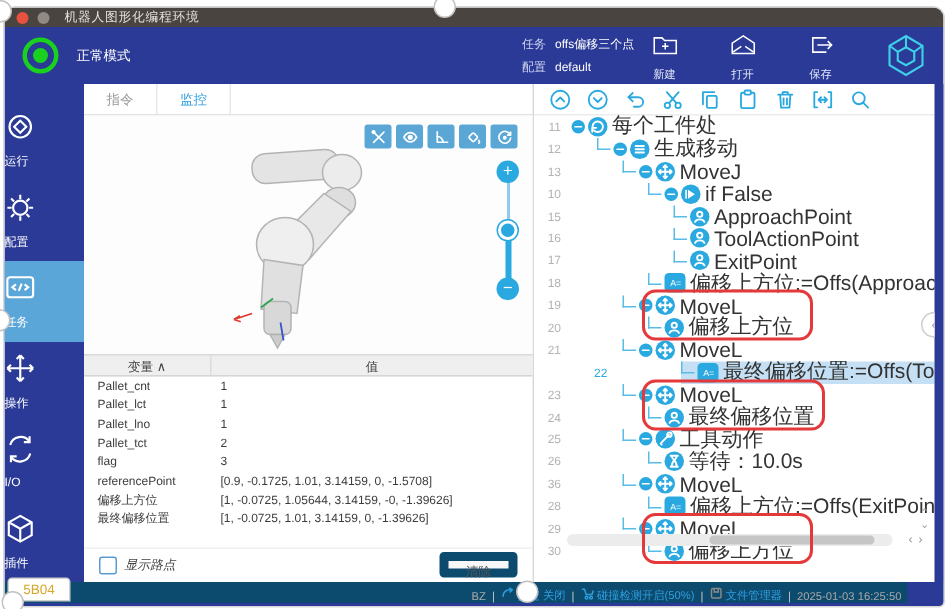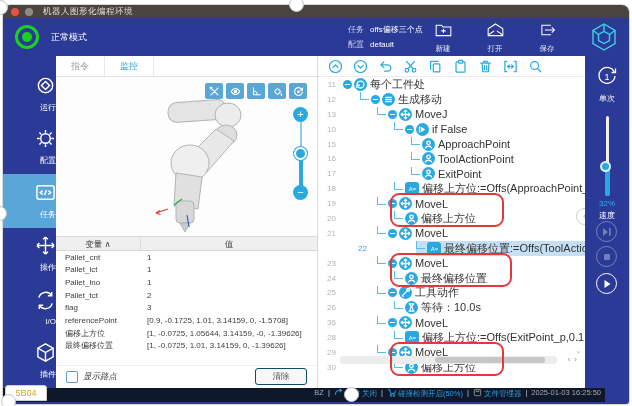--- a/index.html
+++ b/index.html
@@ -25,27 +25,27 @@
   .hbtn{display:flex;flex-direction:column;align-items:center;width:30px;cursor:pointer;}
   .hbtn svg{width:19px;height:18px;}
   .hbtn .blbl{font-size:7.5px;color:#e6eafb;margin-top:1px;}
   .logo{position:absolute;right:10px;top:4px;width:30px;height:30px;}
 
   
   .main{flex:1;display:flex;min-height:0;}
 
   
   .sidebar{width:53px;background:#2a3a96;flex:none;display:flex;flex-direction:column;padding-top:11px;}
-  .sb-item{height:54px;display:flex;flex-direction:column;align-items:flex-end;justify-content:center;color:#fff;cursor:pointer;}
+  .sb-item{height:54px;display:flex;flex-direction:column;align-items:flex-start;justify-content:center;color:#fff;cursor:pointer;}
   .sb-item.active{background:#5ba6d9;}
   .sb-item svg{width:21px;height:21px;}
   .sb-item .sb-lbl{font-size:8px;margin-top:2px;}
 
   
-  .left-panel{width:262px;background:#fff;flex:none;display:flex;flex-direction:column;border-right:1px solid #d9d9d9;}
+  .left-panel{width:300px;background:#fff;flex:none;display:flex;flex-direction:column;border-right:1px solid #d9d9d9;}
   .tabs{height:21px;display:flex;border-bottom:1px solid #e2e2e2;flex:none;}
   .tab{width:49px;border-right:1px solid #e8e8e8;display:flex;align-items:center;justify-content:center;font-size:9px;color:#9a9a9a;cursor:pointer;}
   .tab.active{color:#2e9fe0;}
   .viewport{height:159px;position:relative;background:#fdfdfd;flex:none;}
   .vtoolbar{position:absolute;top:6px;right:10px;display:flex;gap:3px;}
   .vbtn{width:18px;height:16px;background:#5aa7d6;border-radius:2px;display:flex;align-items:center;justify-content:center;cursor:pointer;}
   .vbtn svg{width:11px;height:11px;}
   .zoomctl{position:absolute;right:8px;top:30px;width:16px;height:94px;}
   .zline{position:absolute;left:7px;top:8px;width:2px;height:78px;background:#8ecbed;}
   .zfill{position:absolute;left:6px;top:46px;width:4px;height:40px;background:#29a9e0;border-radius:2px;}
@@ -59,40 +59,40 @@
   .vhead{height:15px;display:flex;background:#efefef;border-top:1px solid #d9d9d9;border-bottom:1px solid #d5d5d5;font-size:8.5px;color:#444;flex:none;}
   .vhead .hc1{width:85px;text-align:center;line-height:14px;border-right:1px solid #dcdcdc;cursor:pointer;}
   .vhead .hc2{flex:1;text-align:center;line-height:14px;}
   .vbody{height:114px;overflow:hidden;flex:none;}
   .var-row{display:flex;height:12.65px;align-items:center;font-size:8px;color:#3c3c3c;}
   .vname{width:85px;padding-left:9px;white-space:nowrap;}
   .vval{flex:1;padding-left:6px;white-space:nowrap;}
   .lp-controls{flex:1;display:flex;align-items:center;position:relative;border-top:1px solid #f0f0f0;}
   .cbx{width:12px;height:12px;border:1px solid #5b9bd5;border-radius:2px;background:#fff;margin-left:10px;flex:none;cursor:pointer;}
   .cbx-lbl{font-size:8.5px;color:#444;margin-left:5px;font-style:italic;}
-  .clear-btn{position:absolute;right:10px;top:2px;width:52px;height:17px;background:#f7f7f7;border:1px solid #0c4a6e;border-radius:3px;font-size:8.5px;color:#555;text-align:center;line-height:15px;cursor:pointer;}
+  .clear-btn{position:absolute;right:10px;top:2px;width:52px;height:17px;background:#f7f7f7;border:6px solid #0c4a6e;border-radius:3px;font-size:8.5px;color:#555;text-align:center;line-height:15px;cursor:pointer;}
 
   
   .tree-panel{width:267px;background:#fff;flex:none;position:relative;overflow:hidden;}
   .ttoolbar{height:21px;display:flex;align-items:center;gap:9px;padding-left:9px;border-bottom:1px solid #ececec;}
   .tbtn{width:16px;height:16px;display:flex;align-items:center;justify-content:center;cursor:pointer;}
   .tbtn svg{width:15px;height:15px;}
   .tree-rows{position:absolute;left:0;top:21px;right:0;}
   .tree-row{height:14.9px;display:flex;align-items:center;}
   .ln{width:22px;flex:none;text-align:right;padding-right:4px;font-size:8px;color:#b3b3b3;}
   .ln.sel{color:#29a9e0;padding-left:40px;}
   .node-box{display:flex;align-items:center;flex:1;height:100%;}
   .node-box.selected{background:#c5e0f5;}
   .elbow{width:9px;height:8px;border-left:1px solid #59bbe8;border-bottom:1px solid #59bbe8;margin:-6px 2px 0 0;flex:none;}
   .minus{width:9px;height:9px;border-radius:50%;background:#29a9e0;margin-right:2px;flex:none;display:flex;align-items:center;justify-content:center;cursor:pointer;}
   .minus svg{width:7px;height:7px;}
   .nicon{width:13px;height:13px;border-radius:50%;background:#29a9e0;flex:none;display:flex;align-items:center;justify-content:center;margin-right:3px;}
   .nicon.sq{border-radius:3px;width:14px;}
   .nicon svg{width:11px;height:11px;}
-  .nlabel{font-size:11px;color:#333;white-space:nowrap;}
+  .nlabel{font-size:14px;color:#333;white-space:nowrap;}
   .anno{position:absolute;border:2px solid #e5383b;border-radius:9px;pointer-events:none;z-index:4;}
   .collapse-handle{position:absolute;right:-8px;top:152px;width:17px;height:17px;border-radius:50%;background:#fff;border:1px solid #ccc;color:#9a9a9a;font-size:9px;text-align:center;line-height:15px;z-index:5;cursor:pointer;}
   .vscroll-arrows{position:absolute;right:2px;top:283px;width:9px;color:#a0a0a0;font-size:7px;line-height:8px;text-align:center;z-index:3;cursor:pointer;}
   .hscroll{position:absolute;left:22px;right:28px;top:300px;height:8px;background:#ececec;border-radius:4px;}
   .hthumb{position:absolute;left:95px;width:110px;top:1px;height:6px;background:#c6c6c6;border-radius:3px;cursor:pointer;}
   .harrows{position:absolute;right:4px;top:299px;font-size:8px;color:#909090;letter-spacing:4px;cursor:pointer;}
 
   
   .right-bar{width:44px;background:#2a3a96;flex:none;position:relative;color:#fff;}
   .single{position:absolute;top:9px;left:0;width:44px;display:flex;flex-direction:column;align-items:center;cursor:pointer;}
@@ -105,21 +105,21 @@
   .spct{position:absolute;left:0;top:143px;width:44px;text-align:center;font-size:8px;color:#35b3ea;}
   .sspeed{position:absolute;left:0;top:154px;width:44px;text-align:center;font-size:8px;color:#fff;}
   .rbtn{position:absolute;left:11px;width:21px;height:21px;border-radius:50%;border:1.4px solid rgba(255,255,255,.35);display:flex;align-items:center;justify-content:center;cursor:pointer;}
   .rbtn svg{width:10px;height:10px;}
   .rbtn.bright{border-color:#fff;}
   .rb-step{top:165px;}
   .rb-stop{top:190px;}
   .rb-play{top:217px;}
 
   
-  .statusbar{height:14px;background:#0f172a;flex:none;position:relative;display:flex;align-items:flex-start;justify-content:flex-end;font-size:7.5px;}
+  .statusbar{height:14px;background:#0c4a6e;flex:none;position:relative;display:flex;align-items:flex-end;justify-content:flex-end;font-size:7.5px;}
   .badge{position:absolute;left:2px;bottom:1px;width:42px;height:16px;background:#fff;border:1px solid #cfcfcf;border-radius:3px 3px 0 0;color:#d8a728;font-size:9px;text-align:center;line-height:15px;z-index:6;}
   .st-item{display:flex;align-items:center;color:#2e9fe0;margin-right:4px;white-space:nowrap;}
   .st-item svg{width:9px;height:9px;margin-right:2px;}
   .st-gray{color:#aaa;margin-right:4px;}
   .st-sep{color:#c8c8c8;margin-right:4px;}
   .st-time{color:#a8a8a8;margin-right:4px;}
   .st-navy{width:24px;height:14px;background:#2a3a96;flex:none;}
   .winbottom{height:2px;background:#2a3a96;flex:none;}
 
   

